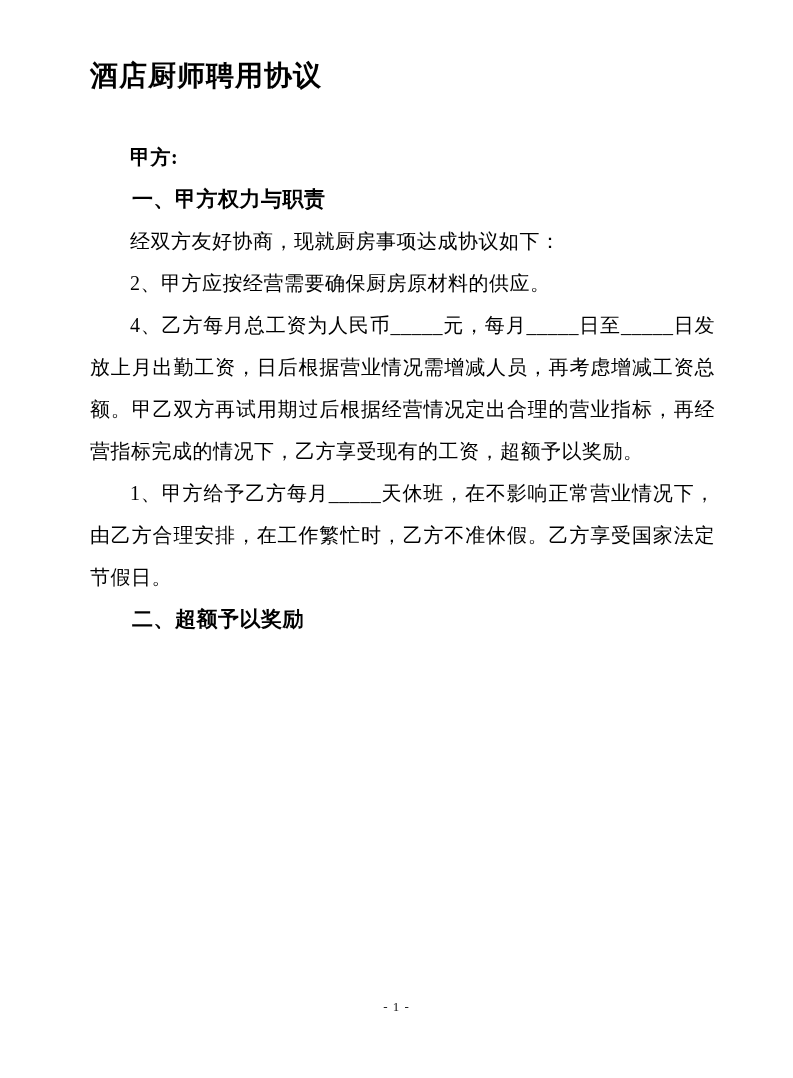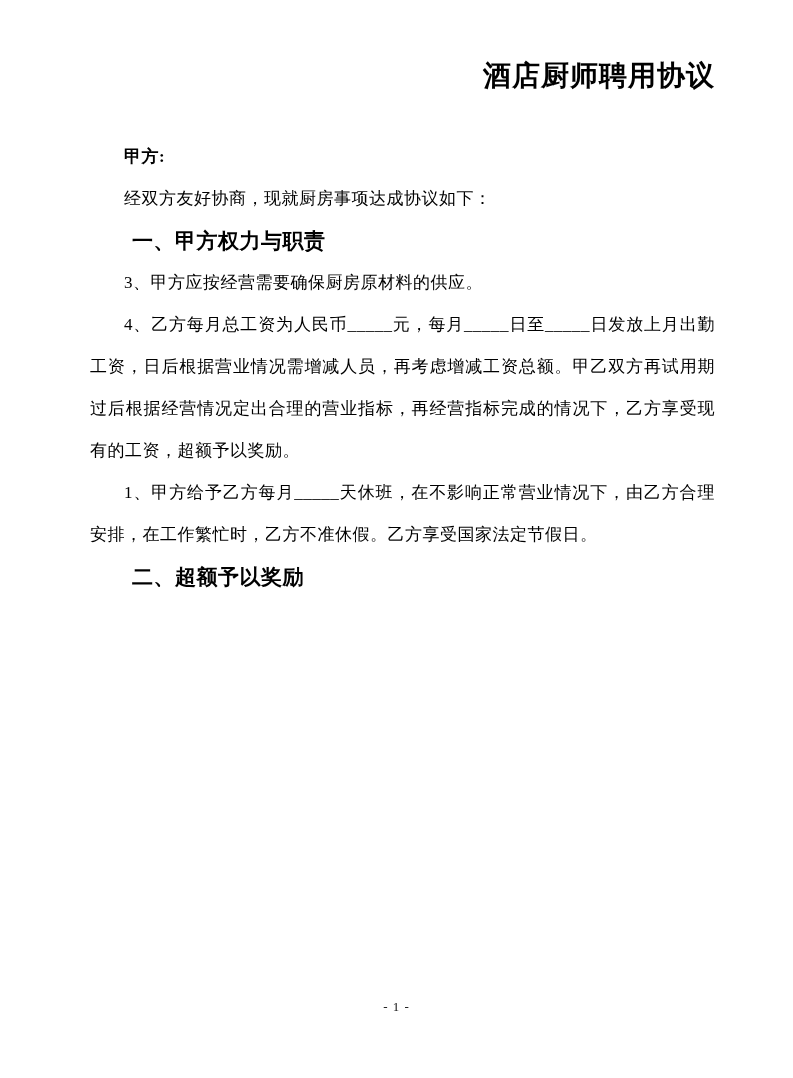--- a/index.html
+++ b/index.html
@@ -21,26 +21,26 @@
     height: 1078px;
     padding: 56px 78px 0 90px;
     position: relative;
   }
   .doc-title {
     margin: 0 0 40px 0;
     font-family: Liberation Serif, serif;
     font-size: 28px;
     font-weight: bold;
     line-height: 40px;
-    text-align: right;
+    text-align: left;
     letter-spacing: 1px;
   }
   .para {
     margin: 0;
-    font-size: 17px;
+    font-size: 20px;
     line-height: 42px;
     text-indent: 2em;
     text-align: justify;
     letter-spacing: 0.5px;
   }
   .bold {
     font-weight: bold;
   }
   .heading {
     font-weight: bold;
@@ -62,26 +62,26 @@
 </head>
 <body>
 
 <div class="page">
 
   <h1 class="doc-title">酒店厨师聘用协议</h1>
 
   <p class="para bold">甲方:</p>
 
 
+  <p class="para heading">一、甲方权力与职责</p>
+
   <p class="para">经双方友好协商，现就厨房事项达成协议如下：</p>
 
-  <p class="para heading">一、甲方权力与职责</p>
 
-
-  <p class="para">3、甲方应按经营需要确保厨房原材料的供应。</p>
+  <p class="para">2、甲方应按经营需要确保厨房原材料的供应。</p>
 
 
   <p class="para">4、乙方每月总工资为人民币_____元，每月_____日至_____日发放上月出勤工资，日后根据营业情况需增减人员，再考虑增减工资总额。甲乙双方再试用期过后根据经营情况定出合理的营业指标，再经营指标完成的情况下，乙方享受现有的工资，超额予以奖励。</p>
 
   <p class="para">1、甲方给予乙方每月_____天休班，在不影响正常营业情况下，由乙方合理安排，在工作繁忙时，乙方不准休假。乙方享受国家法定节假日。</p>
 
 
   <p class="para heading">二、超额予以奖励</p>
 
   <div class="page-footer">- 1 -</div>

